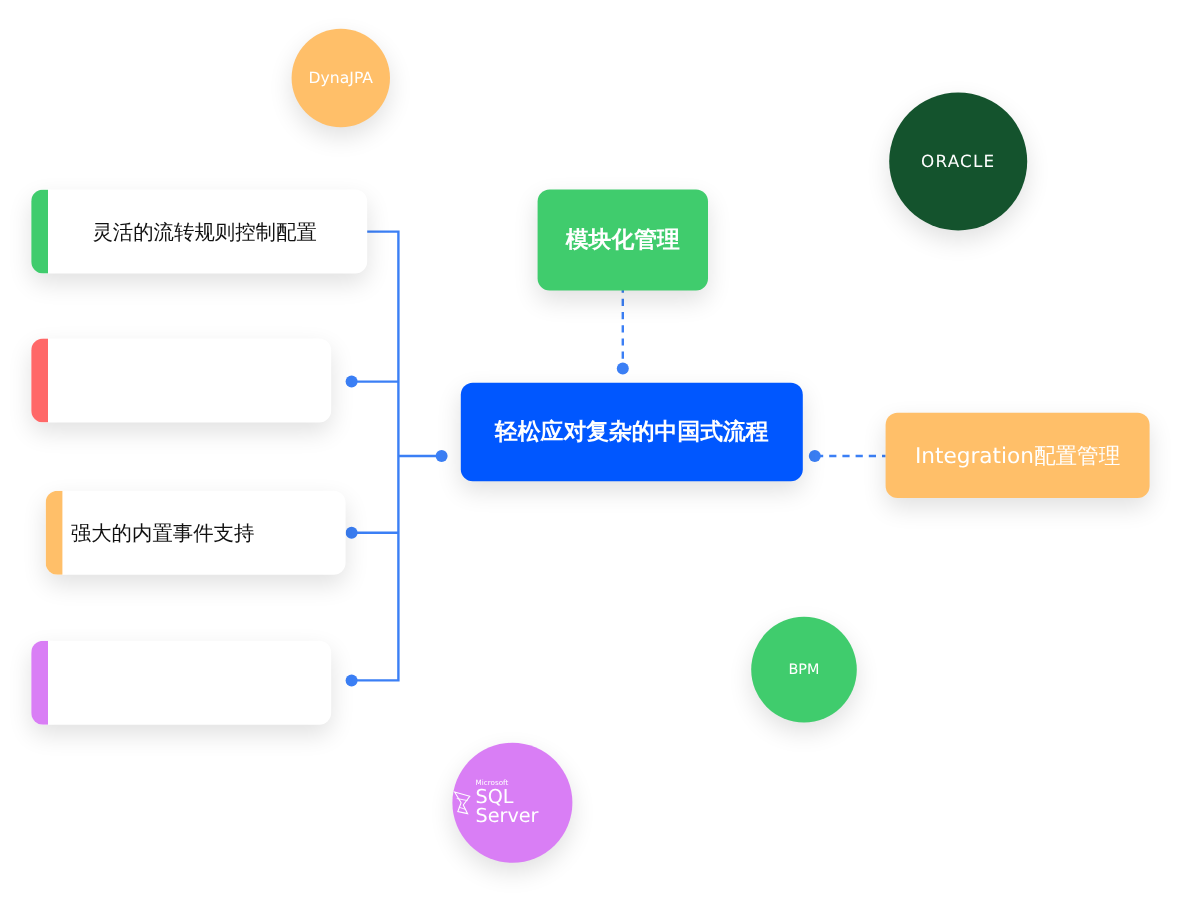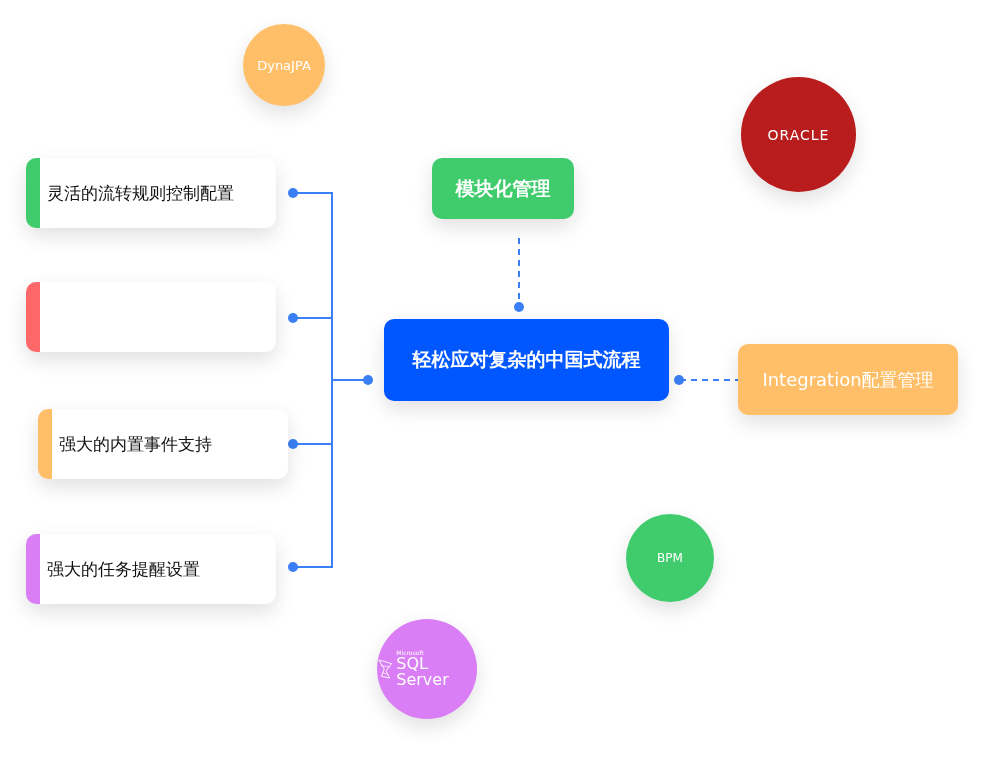--- a/index.html
+++ b/index.html
@@ -35,58 +35,57 @@
     <circle cx="368" cy="380" r="5"></circle>
     <circle cx="519" cy="307" r="5"></circle>
     <circle cx="679" cy="380" r="5"></circle>
   </g>
 </svg>
 
 <div class="circle" style="left:243px;top:24px;width:82px;height:82px;background:#ffbf69;font-size:13px;">
   <span>DynaJPA</span>
 </div>
 
-<div class="circle" style="left:741px;top:77px;width:115px;height:115px;background:#b91c1c;font-size:14px;letter-spacing:1px;">
+<div class="circle" style="left:741px;top:77px;width:115px;height:115px;background:#14532d;font-size:14px;letter-spacing:1px;">
   <span>ORACLE</span>
 </div>
 
 <div class="circle" style="left:626px;top:514px;width:88px;height:88px;background:#40cc6d;font-size:12px;">
   <span>BPM</span>
 </div>
 
 <div class="circle" style="left:377px;top:619px;width:100px;height:100px;background:#d97ef5;">
   <div style="display:flex;align-items:center;gap:3px;">
     <svg width="18" height="24" viewBox="0 0 18 24">
       <path d="M2 2 L16 6 L10 14 L14 22 L5 20 L8 12 Z" fill="none" stroke="#fff" stroke-width="1"></path>
       <path d="M4 8 L14 10 M6 16 L12 18" stroke="#fff" stroke-width="0.8"></path>
     </svg>
     <div style="display:flex;flex-direction:column;line-height:1;">
       <span style="font-size:6px;">Microsoft</span>
       <span style="font-size:16px;">SQL Server</span>
     </div>
   </div>
 </div>
 
-<div class="feature" style="top:158px;">
+<div class="feature" style="top:158px;padding-left:30px;">
   <div class="bar" style="background:#40cc6d;"></div>
   <span class="label">灵活的流转规则控制配置</span>
 </div>
 <div class="feature" style="top:282px;">
   <div class="bar" style="background:#ff6868;"></div>
 </div>
 <div class="feature" style="top:409px;margin-left:12px;">
   <div class="bar" style="background:#ffbf69;"></div>
   <span class="label">强大的内置事件支持</span>
 </div>
 <div class="feature" style="top:534px;">
   <div class="bar" style="background:#d97ef5;"></div>
-  <span class="label">强大的任务提醒设置</span>
 </div>
 
-<div class="node" style="left:432px;top:158px;width:142px;height:61px;background:#40cc6d;font-size:19px;">
+<div class="node" style="left:448px;top:158px;width:142px;height:84px;background:#40cc6d;font-size:19px;">
   <span>模块化管理</span>
 </div>
 
 <div class="node" style="left:384px;top:319px;width:285px;height:82px;background:#0057ff;font-size:19px;">
   <span>轻松应对复杂的中国式流程</span>
 </div>
 
 <div class="node" style="left:738px;top:344px;width:220px;height:71px;background:#ffbf69;font-size:18px;font-weight:normal;">
   <span>Integration配置管理</span>
 </div>

